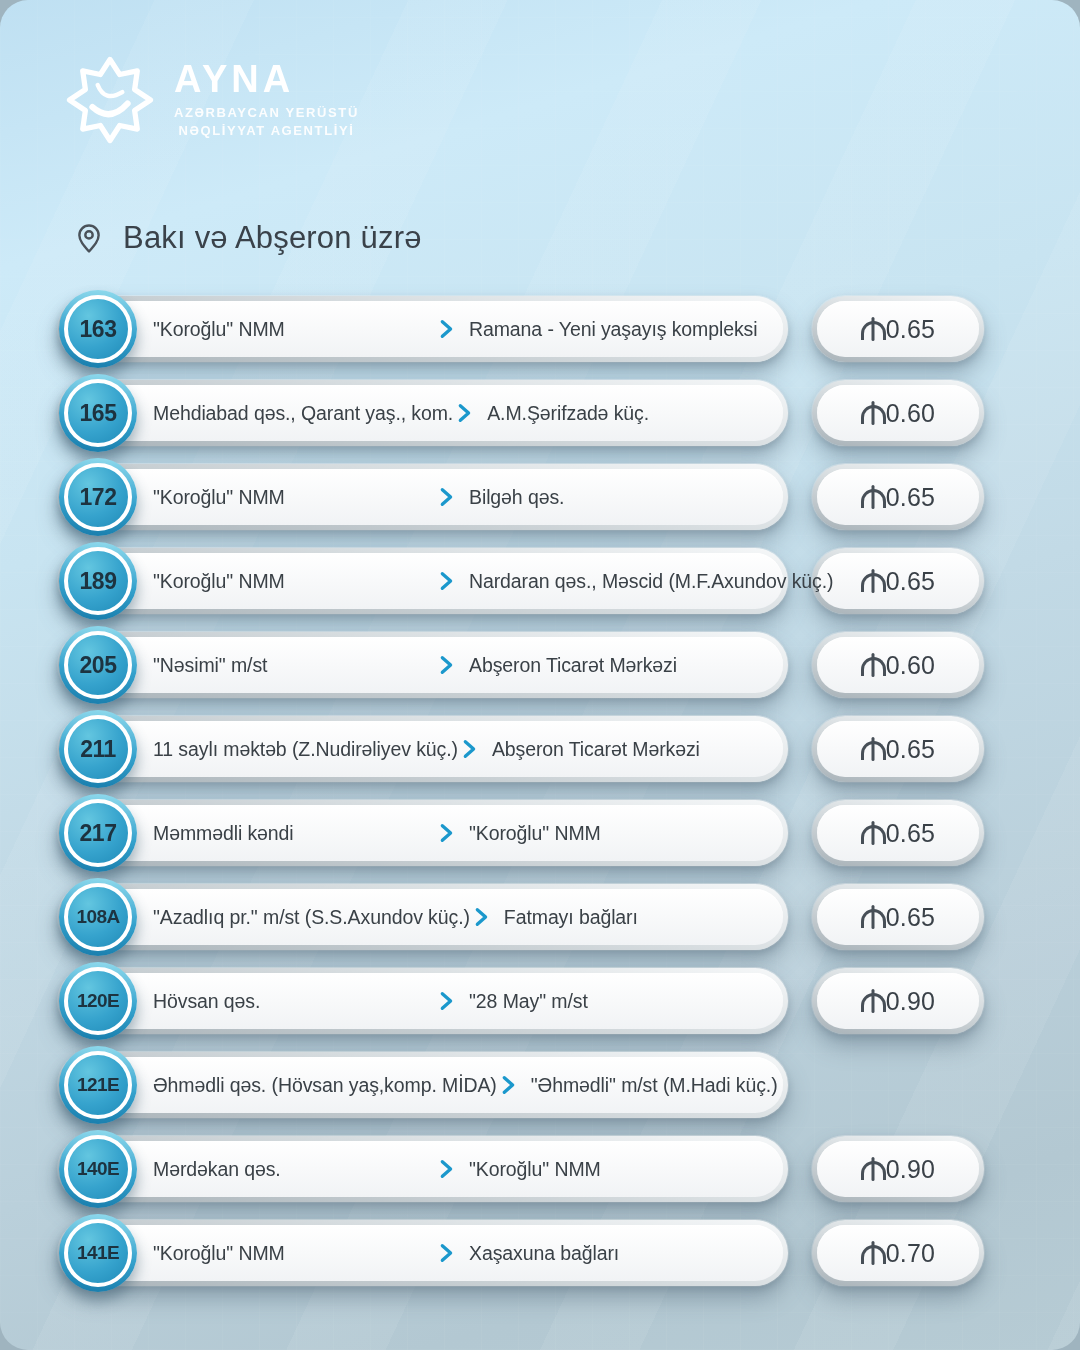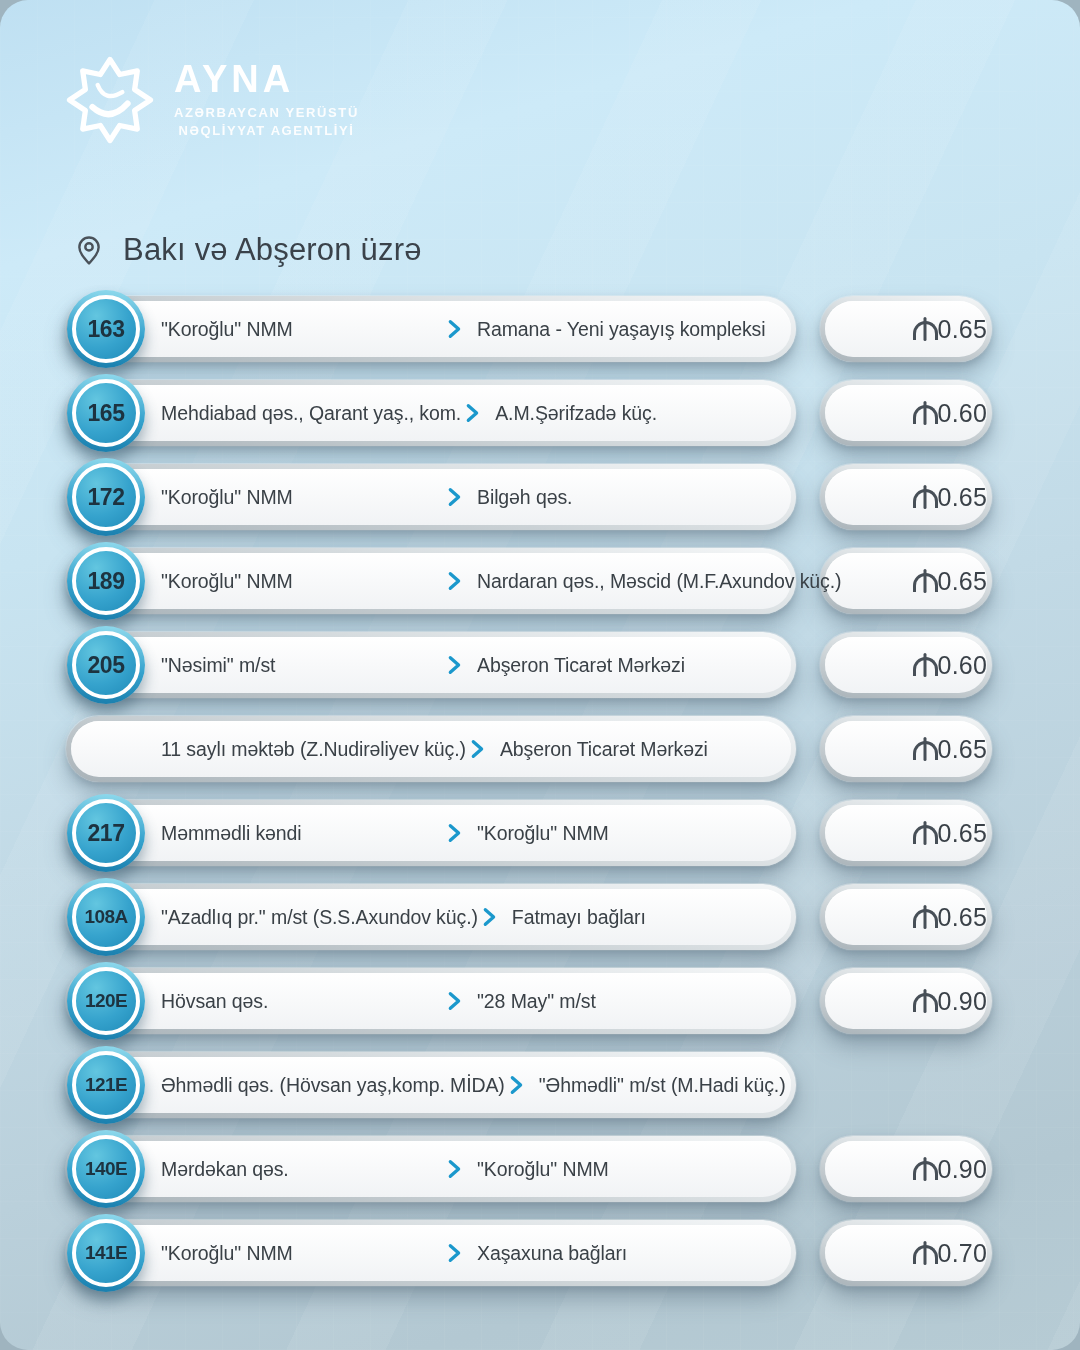--- a/index.html
+++ b/index.html
@@ -43,31 +43,31 @@
     font-size:38px; font-weight:bold; letter-spacing:4px; line-height:1;
   }
   .logo-sub {
     margin-top:6px; font-size:13px; font-weight:bold;
     letter-spacing:1.6px; line-height:1.35; text-align:center;
     opacity:.95;
   }
 
   
   .section-header {
-    position:absolute; left:72px; top:232px;
+    position:absolute; left:72px; top:220px;
     display:flex; align-items:center; gap:17px; z-index:2;
   }
   .pin-icon { width:34px; height:34px; flex:none; }
   .section-title {
     font-size:31px; font-weight:500; color:#3a424a; letter-spacing:.2px;
   }
 
   
   .routes {
-    position:absolute; left:66px; top:296px; width:948px; z-index:2;
+    position:absolute; left:58px; top:296px; width:948px; z-index:2;
     display:flex; flex-direction:column; gap:18px;
   }
   .route-row { display:flex; gap:24px; height:66px; }
 
   .pill-rim {
     border-radius:38px; padding:5px; box-sizing:border-box;
     background:linear-gradient(190deg,#f6f8f9 0%, #d6dcdf 42%, #a8b2b8 100%);
     box-shadow: 0 13px 22px rgba(86,108,123,.42),
                 0 4px 7px rgba(86,108,123,.28),
                 0 0 0 1px rgba(255,255,255,.35);
@@ -110,21 +110,21 @@
   }
   .chev { width:22px; height:24px; flex:none; margin-right:12px; display:flex; align-items:center; }
   .dest {
     font-size:19.5px; font-weight:500; color:#3a4147; letter-spacing:-.1px;
     white-space:nowrap;
   }
 
   
   .fare-pill { width:172px; flex:none; }
   .fare-pill .pill-inner {
-    display:flex; align-items:center; justify-content:flex-end; gap:0;
+    display:flex; align-items:center; justify-content:center; gap:0;
   }
   .manat {
     position:relative; width:25px; height:19px; flex:none; margin-top:3px;
     border:3px solid #474f57; border-bottom:none;
     border-radius:13px 13px 0 0; box-sizing:border-box;
   }
   .manat::after {
     content:""; position:absolute; left:50%; transform:translateX(-50%);
     top:-7px; width:3px; height:24px; background:#474f57; border-radius:2px;
   }
@@ -269,20 +269,23 @@
     <div class="fare-pill pill-rim">
       <div class="pill-inner">
         <span class="manat"></span>
         <span class="fare-val">0.60</span>
       </div>
     </div>
   </div>
       <div class="route-row">
     <div class="route-pill pill-rim">
       <div class="pill-inner">
+        <div class="badge">
+          <span class="badge-num">211</span>
+        </div>
         <span class="origin">11 saylı məktəb (Z.Nudirəliyev küç.)</span>
         <span class="chev">
           <svg viewBox="0 0 24 24" width="22" height="24" aria-hidden="true">
             <polyline points="8,4 17,12 8,20" fill="none" stroke="#1b98cc" stroke-width="3.6" stroke-linecap="round" stroke-linejoin="round"></polyline>
           </svg>
         </span>
         <span class="dest">Abşeron Ticarət Mərkəzi</span>
       </div>
     </div>
     <div class="fare-pill pill-rim">

